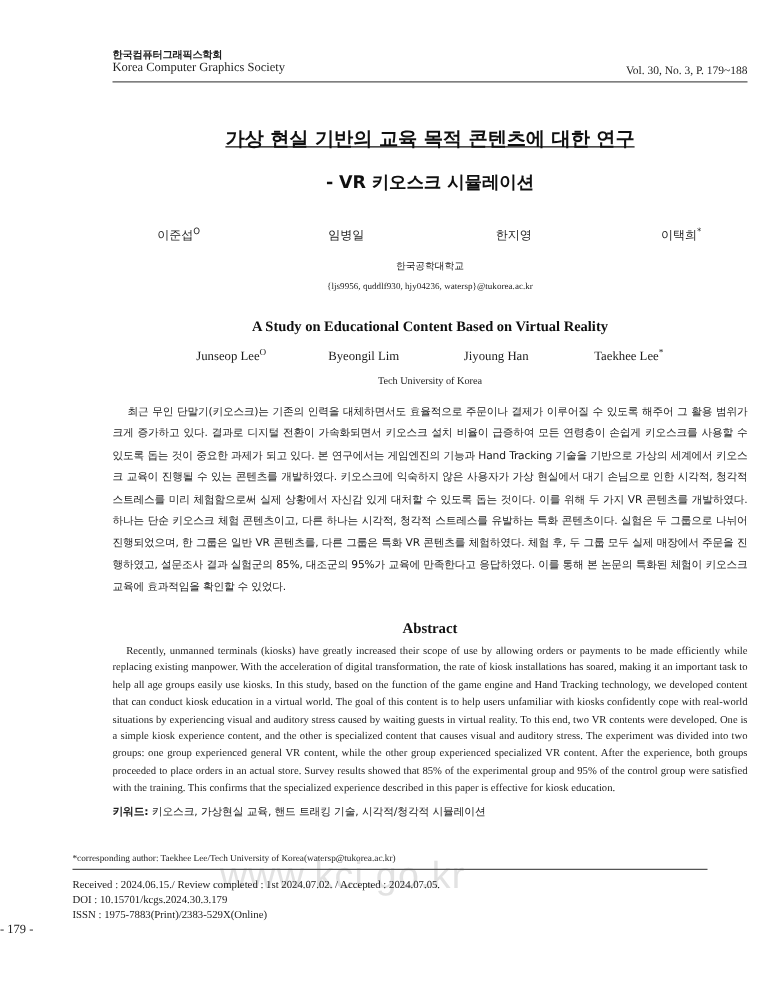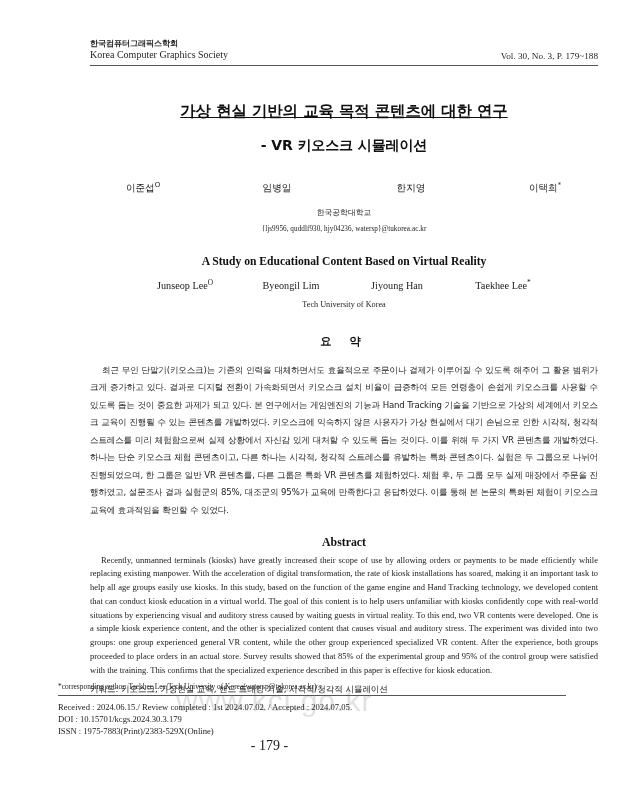--- a/index.html
+++ b/index.html
@@ -174,21 +174,21 @@
     color: #1a1a1a;
   }
 
   .keywords-kr {
     margin-top: 7px;
     font-family: "DejaVu Sans", "Liberation Sans", sans-serif;
     font-size: 8.6px;
     letter-spacing: -0.1px;
     color: #1a1a1a;
   }
-  .keywords-kr .lbl { font-weight: normal; }
+  .keywords-kr .lbl { font-weight: bold; }
   .keywords-en {
     margin-top: 6px;
     font-size: 8.6px;
     color: #1a1a1a;
   }
   .keywords-en .lbl { font-weight: bold; }
 
   
   .footnote {
     position: absolute;
@@ -209,22 +209,22 @@
     margin-top: 5px;
     font-size: 8.6px;
     line-height: 1.42;
     color: #1a1a1a;
   }
   .pagenum {
     position: absolute;
     left: 0;
     top: 738px;
     width: 539px;
-    text-align: center;
-    font-size: 14px;
+    text-align: left;
+    font-size: 10px;
     color: #1a1a1a;
   }
 
   
   .watermark {
     position: absolute;
     left: 176px;
     top: 684px;
     font-family: "Liberation Sans", "DejaVu Sans", sans-serif;
     font-size: 30px;
@@ -266,21 +266,20 @@
 
     <div class="title-en">A Study on Educational Content Based on Virtual Reality</div>
     <div class="authors-en">
       <div class="au"><span>Junseop Lee</span><sup class="mark">O</sup></div>
       <div class="au"><span>Byeongil Lim</span><sup class="mark"></sup></div>
       <div class="au"><span>Jiyoung Han</span><sup class="mark"></sup></div>
       <div class="au"><span>Taekhee Lee</span><sup class="mark">*</sup></div>
     </div>
     <div class="affil-en">Tech University of Korea</div>
 
-    <div class="heading-kr">요 약</div>
     <div class="abstract-kr">최근 무인 단말기(키오스크)는 기존의 인력을 대체하면서도 효율적으로 주문이나 결제가 이루어질 수 있도록 해주어 그 활용 범위가 크게 증가하고 있다. 결과로 디지털 전환이 가속화되면서 키오스크 설치 비율이 급증하여 모든 연령층이 손쉽게 키오스크를 사용할 수 있도록 돕는 것이 중요한 과제가 되고 있다. 본 연구에서는 게임엔진의 기능과 Hand Tracking 기술을 기반으로 가상의 세계에서 키오스크 교육이 진행될 수 있는 콘텐츠를 개발하였다. 키오스크에 익숙하지 않은 사용자가 가상 현실에서 대기 손님으로 인한 시각적, 청각적 스트레스를 미리 체험함으로써 실제 상황에서 자신감 있게 대처할 수 있도록 돕는 것이다. 이를 위해 두 가지 VR 콘텐츠를 개발하였다. 하나는 단순 키오스크 체험 콘텐츠이고, 다른 하나는 시각적, 청각적 스트레스를 유발하는 특화 콘텐츠이다. 실험은 두 그룹으로 나뉘어 진행되었으며, 한 그룹은 일반 VR 콘텐츠를, 다른 그룹은 특화 VR 콘텐츠를 체험하였다. 체험 후, 두 그룹 모두 실제 매장에서 주문을 진행하였고, 설문조사 결과 실험군의 85%, 대조군의 95%가 교육에 만족한다고 응답하였다. 이를 통해 본 논문의 특화된 체험이 키오스크 교육에 효과적임을 확인할 수 있었다.</div>
 
     <div class="heading-en">Abstract</div>
     <div class="abstract-en">Recently, unmanned terminals (kiosks) have greatly increased their scope of use by allowing orders or payments to be made efficiently while replacing existing manpower. With the acceleration of digital transformation, the rate of kiosk installations has soared, making it an important task to help all age groups easily use kiosks. In this study, based on the function of the game engine and Hand Tracking technology, we developed content that can conduct kiosk education in a virtual world. The goal of this content is to help users unfamiliar with kiosks confidently cope with real-world situations by experiencing visual and auditory stress caused by waiting guests in virtual reality. To this end, two VR contents were developed. One is a simple kiosk experience content, and the other is specialized content that causes visual and auditory stress. The experiment was divided into two groups: one group experienced general VR content, while the other group experienced specialized VR content. After the experience, both groups proceeded to place orders in an actual store. Survey results showed that 85% of the experimental group and 95% of the control group were satisfied with the training. This confirms that the specialized experience described in this paper is effective for kiosk education.</div>
 
     <div class="keywords-kr"><span class="lbl">키워드:</span> <span>키오스크, 가상현실 교육, 핸드 트래킹 기술, 시각적/청각적 시뮬레이션</span></div>
 
   </div>
 
   <div class="footnote">

